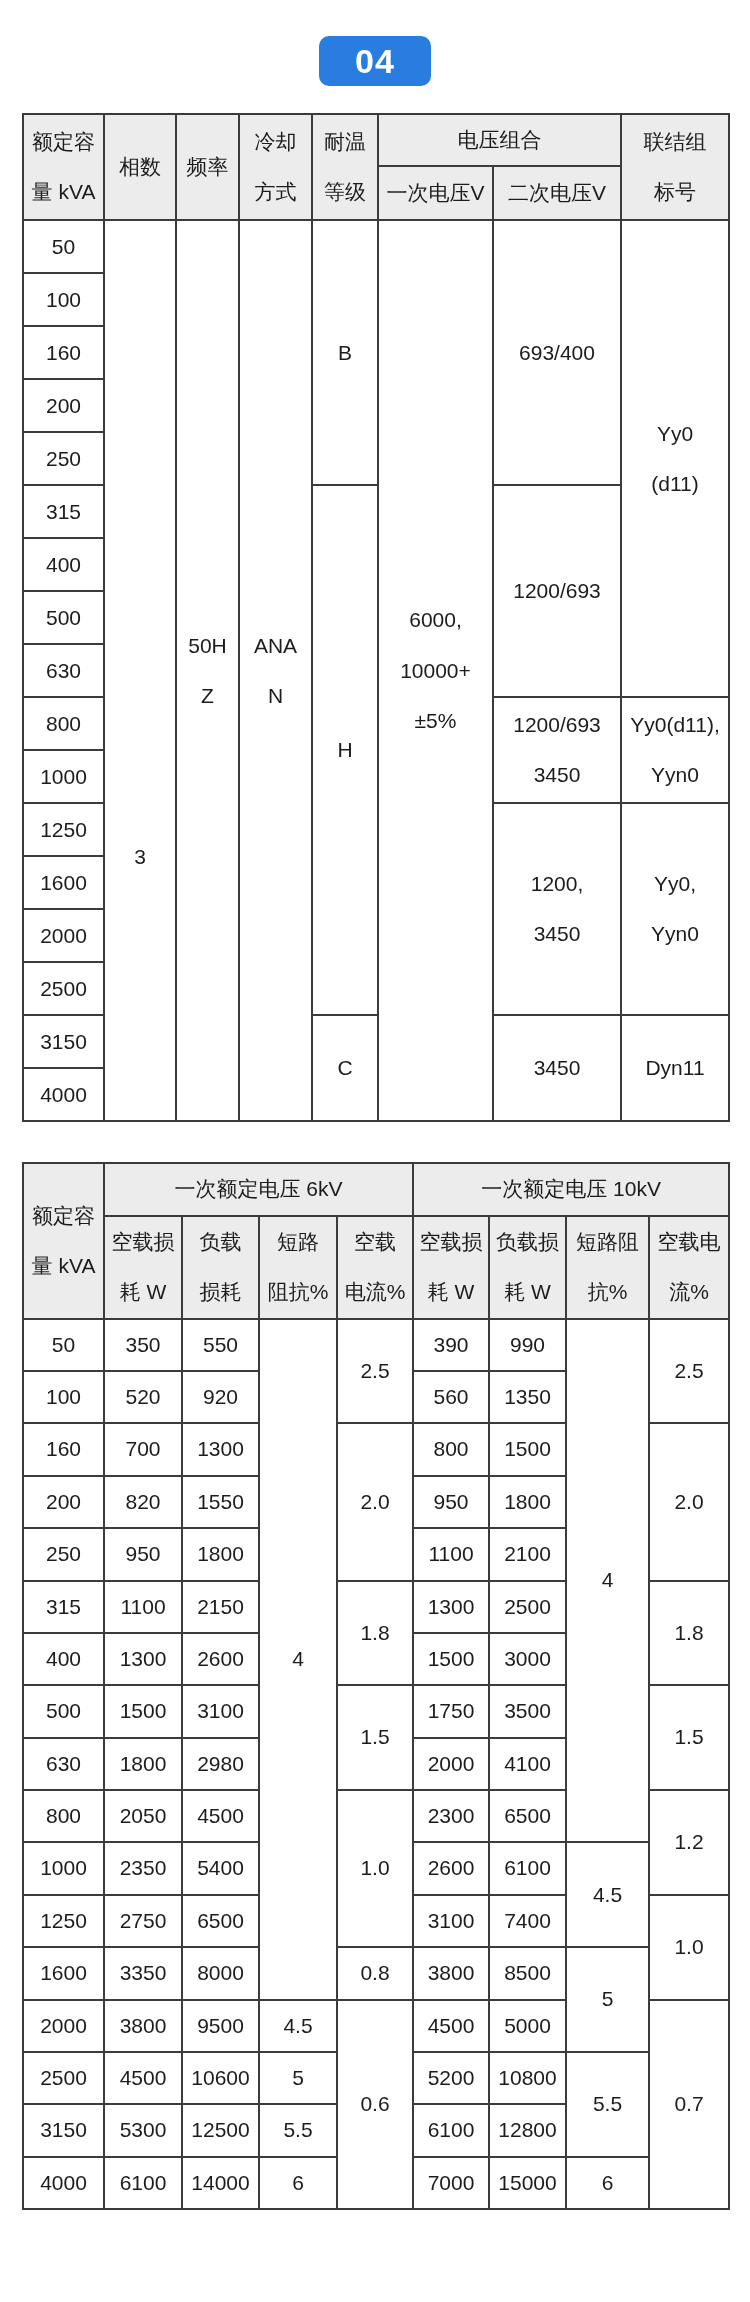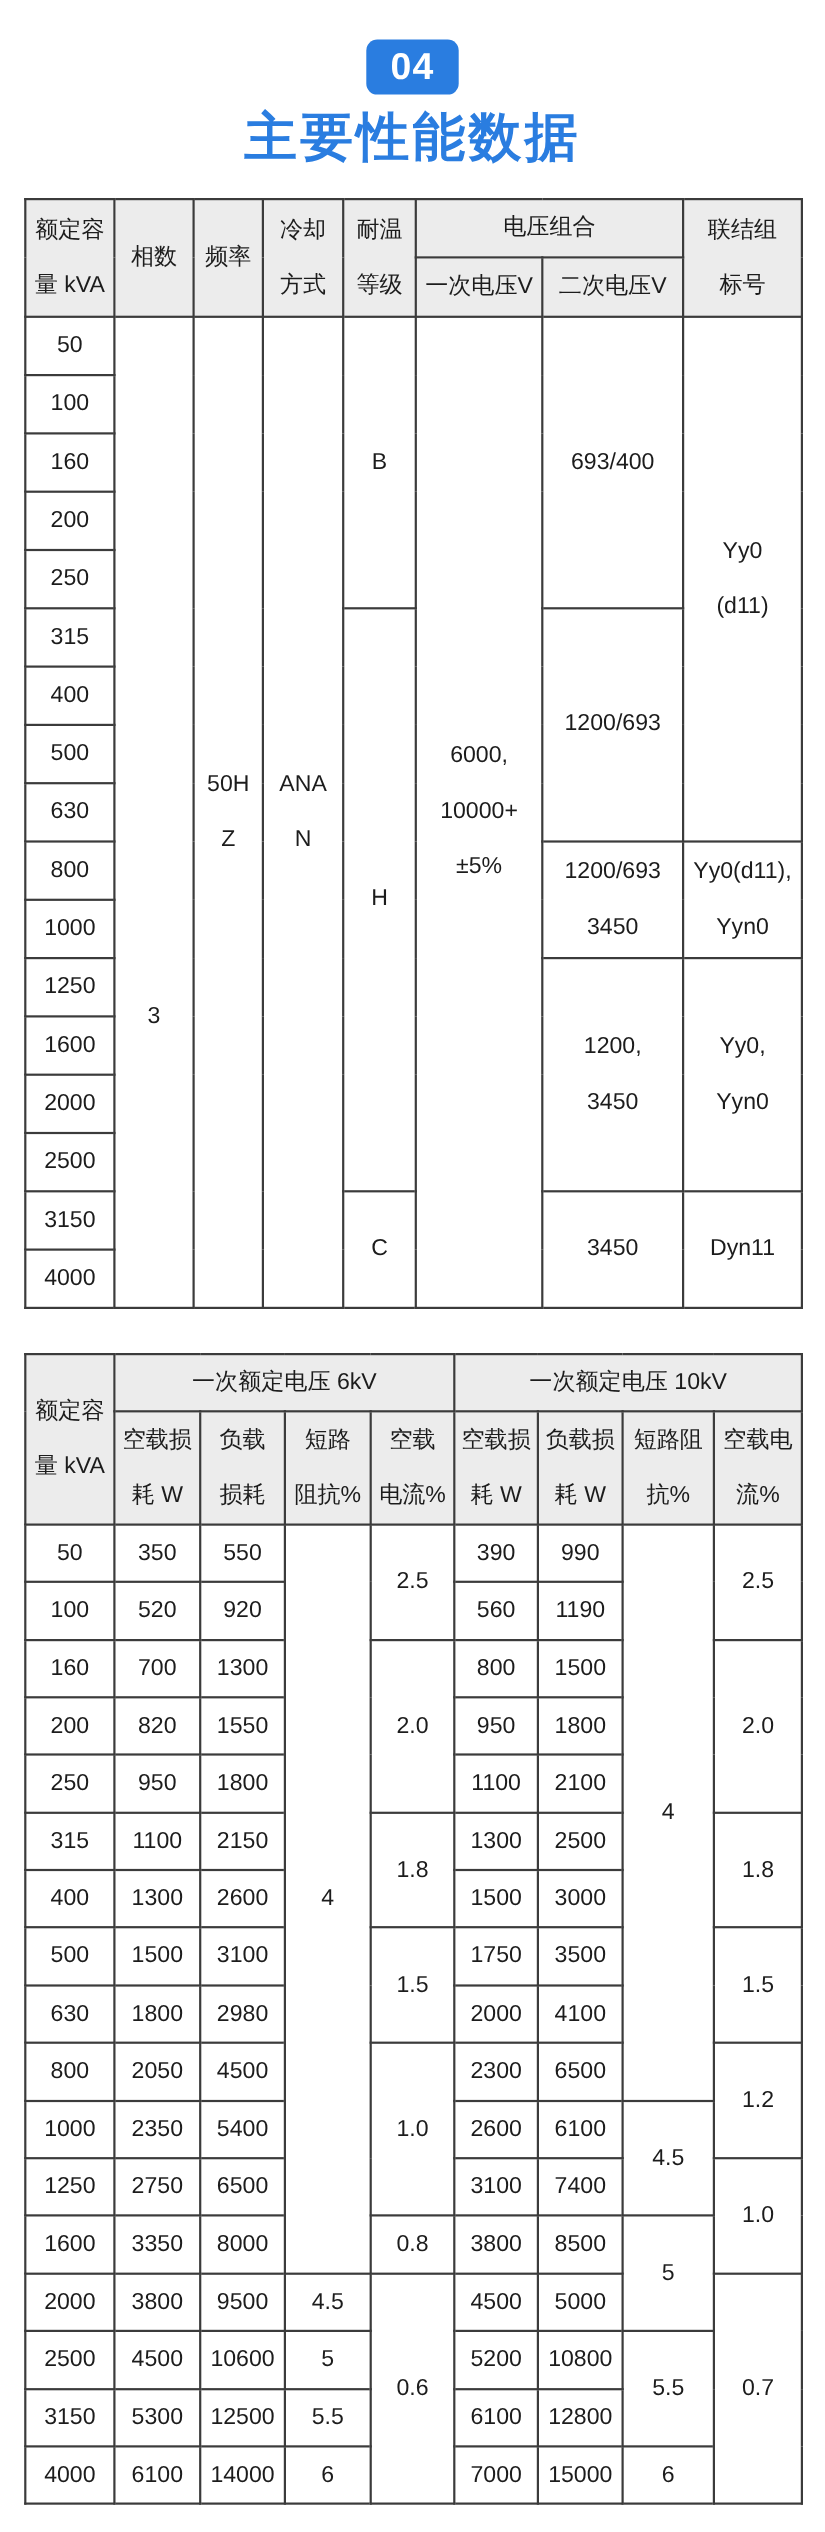--- a/index.html
+++ b/index.html
@@ -10,21 +10,21 @@
   }
   html,body{margin:0;padding:0;background:#fff;}
   body{
     width:750px;
     color:var(--text);
     font-family:"Liberation Sans","DejaVu Sans",sans-serif;
     padding-bottom:26px;
   }
   .page-header{text-align:center;}
   .badge{
-    width:84px;height:50px;
+    width:112px;height:50px;
     margin:36px auto 0 auto;
     background:var(--accent);
     border-radius:10px;
     color:#fff;
     font-size:34px;
     font-weight:bold;
     display:flex;align-items:center;justify-content:center;
     letter-spacing:1px;
   }
   .page-title{
@@ -64,21 +64,20 @@
   #loss-table tbody td{height:50px;}
   .pad-down{padding-top:372px;}
 </style>
 </head>
 <body>
 
 <div class="page">
 
   <div class="page-header">
     <div class="badge">04</div>
-    <h1 class="page-title">主要性能数据</h1>
   </div>
 
   <div class="table-wrap">
     <table id="ratings-table">
       <colgroup>
         <col style="width:81px">
           <col style="width:72px">
           <col style="width:63px">
         <col style="width:73px">
           <col style="width:66px">
@@ -235,21 +234,21 @@
             <td>390</td>
             <td>990</td>
             <td rowspan="10">4</td>
             <td rowspan="2">2.5</td>
           </tr>
           <tr>
             <td>100</td>
             <td>520</td>
             <td>920</td>
             <td>560</td>
-            <td>1190</td>
+            <td>1350</td>
           </tr>
           <tr>
             <td>160</td>
             <td>700</td>
             <td>1300</td>
             <td rowspan="3">2.0</td>
             <td>800</td>
             <td>1500</td>
             <td rowspan="3">2.0</td>
           </tr>

